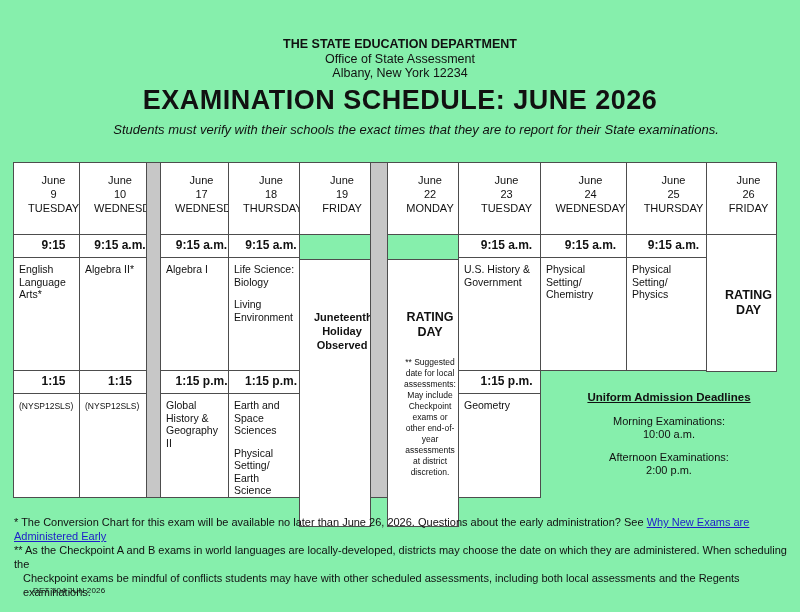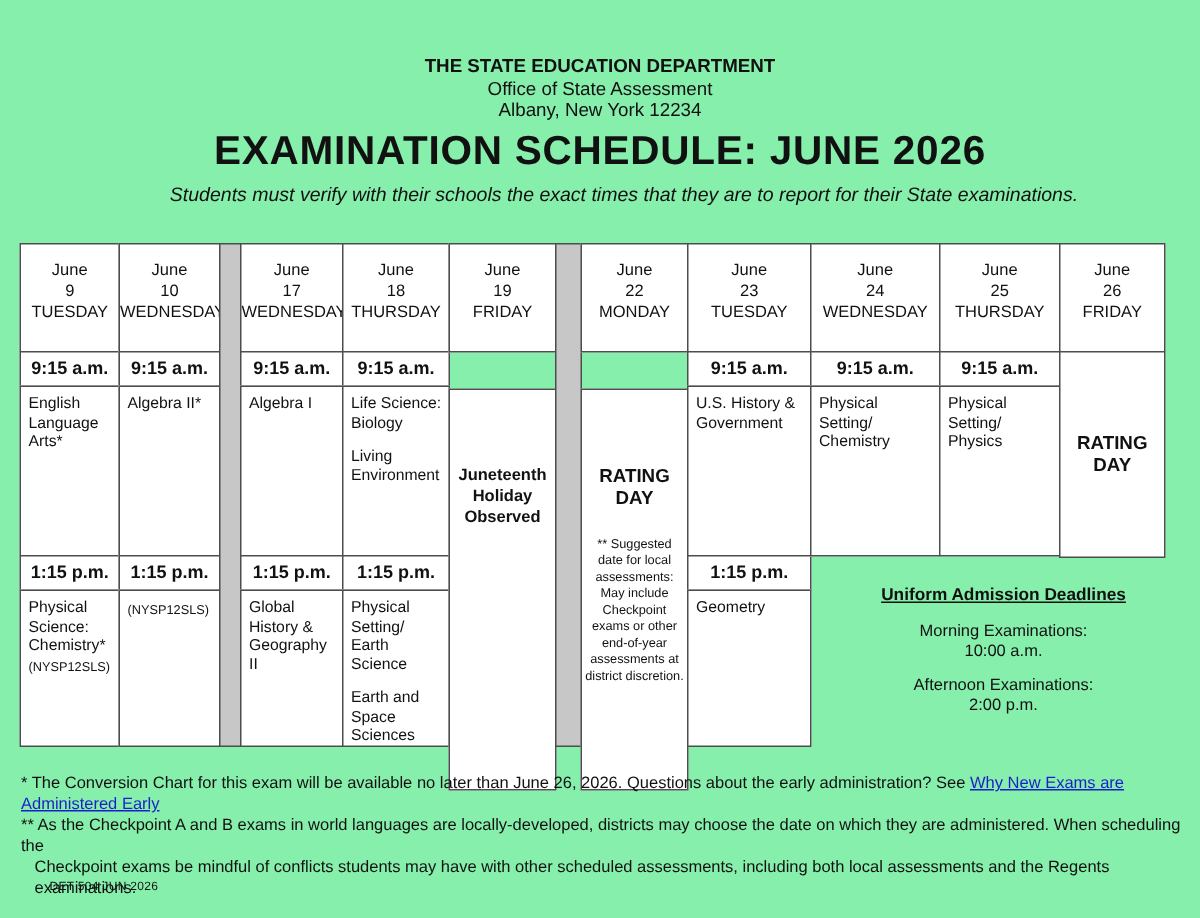--- a/index.html
+++ b/index.html
@@ -9,21 +9,21 @@
     font-family:"Liberation Sans", sans-serif; color:#111; overflow:hidden;
   }
   .dept-block { position:absolute; top:37px; left:0; width:100%; text-align:center; font-size:12.5px; line-height:14.5px; }
   .dept-name { font-weight:bold; }
   .main-title { position:absolute; top:85px; left:0; width:100%; text-align:center; font-size:27px; font-weight:bold; letter-spacing:0.5px; }
   .subtitle { position:absolute; top:122px; left:16px; width:100%; text-align:center; font-style:italic; font-size:13px; }
 
   .schedule { position:absolute; top:162px; left:13px; display:flex; align-items:flex-start; }
   .col { display:flex; flex-direction:column; margin-left:-1px; }
   .col.first { margin-left:0; }
-  .cell { border:1px solid #4d4d4d; background:#fff; margin-top:-1px; overflow:hidden; }
+  .cell { border:1px solid #4d4d4d; background:#fff; margin-top:-1px; overflow:hidden;padding-left:14px; }
   .col .cell:first-child { margin-top:0; }
   .h-date { height:73px; }
   .date-cell { text-align:center; font-size:11px; line-height:14px; padding-top:10px; }
   .time-cell { height:24px; text-align:center; font-weight:bold; font-size:12px; line-height:21px; }
   .subj-cell { font-size:10.5px; line-height:12.5px; padding:5px 3px 0 5px; }
   .h-am { height:114px; }
   .h-pm { height:105px; }
   .para + .para { margin-top:10px; }
   .exam-code { font-size:8.5px; margin-top:1px; }
   .tall-cell { height:268px;margin-top:24px; }
@@ -66,21 +66,20 @@
         <div>June</div>
         <div>9</div>
         <div>TUESDAY</div>
       </div>
       <div class="cell time-cell">9:15 a.m.</div>
       <div class="cell subj-cell h-am">
         <div class="para">English Language Arts*</div>
       </div>
       <div class="cell time-cell">1:15 p.m.</div>
       <div class="cell subj-cell h-pm">
-        <div class="para">Physical Science: Chemistry*</div>
         <div class="exam-code">(NYSP12SLS)</div>
       </div>
     </div>
 
     <div class="col" style="width:68px">
       <div class="cell h-date date-cell">
         <div>June</div>
         <div>10</div>
         <div>WEDNESDAY</div>
       </div>
@@ -118,22 +117,22 @@
         <div>18</div>
         <div>THURSDAY</div>
       </div>
       <div class="cell time-cell">9:15 a.m.</div>
       <div class="cell subj-cell h-am">
         <div class="para">Life Science: Biology</div>
         <div class="para">Living Environment</div>
       </div>
       <div class="cell time-cell">1:15 p.m.</div>
       <div class="cell subj-cell h-pm">
+        <div class="para">Earth and Space Sciences</div>
         <div class="para">Physical Setting/ Earth Science</div>
-        <div class="para">Earth and Space Sciences</div>
       </div>
     </div>
 
     <div class="col" style="width:72px">
       <div class="cell h-date date-cell">
         <div>June</div>
         <div>19</div>
         <div>FRIDAY</div>
       </div>
       <div class="cell tall-cell holiday-cell">Juneteenth Holiday Observed</div>

